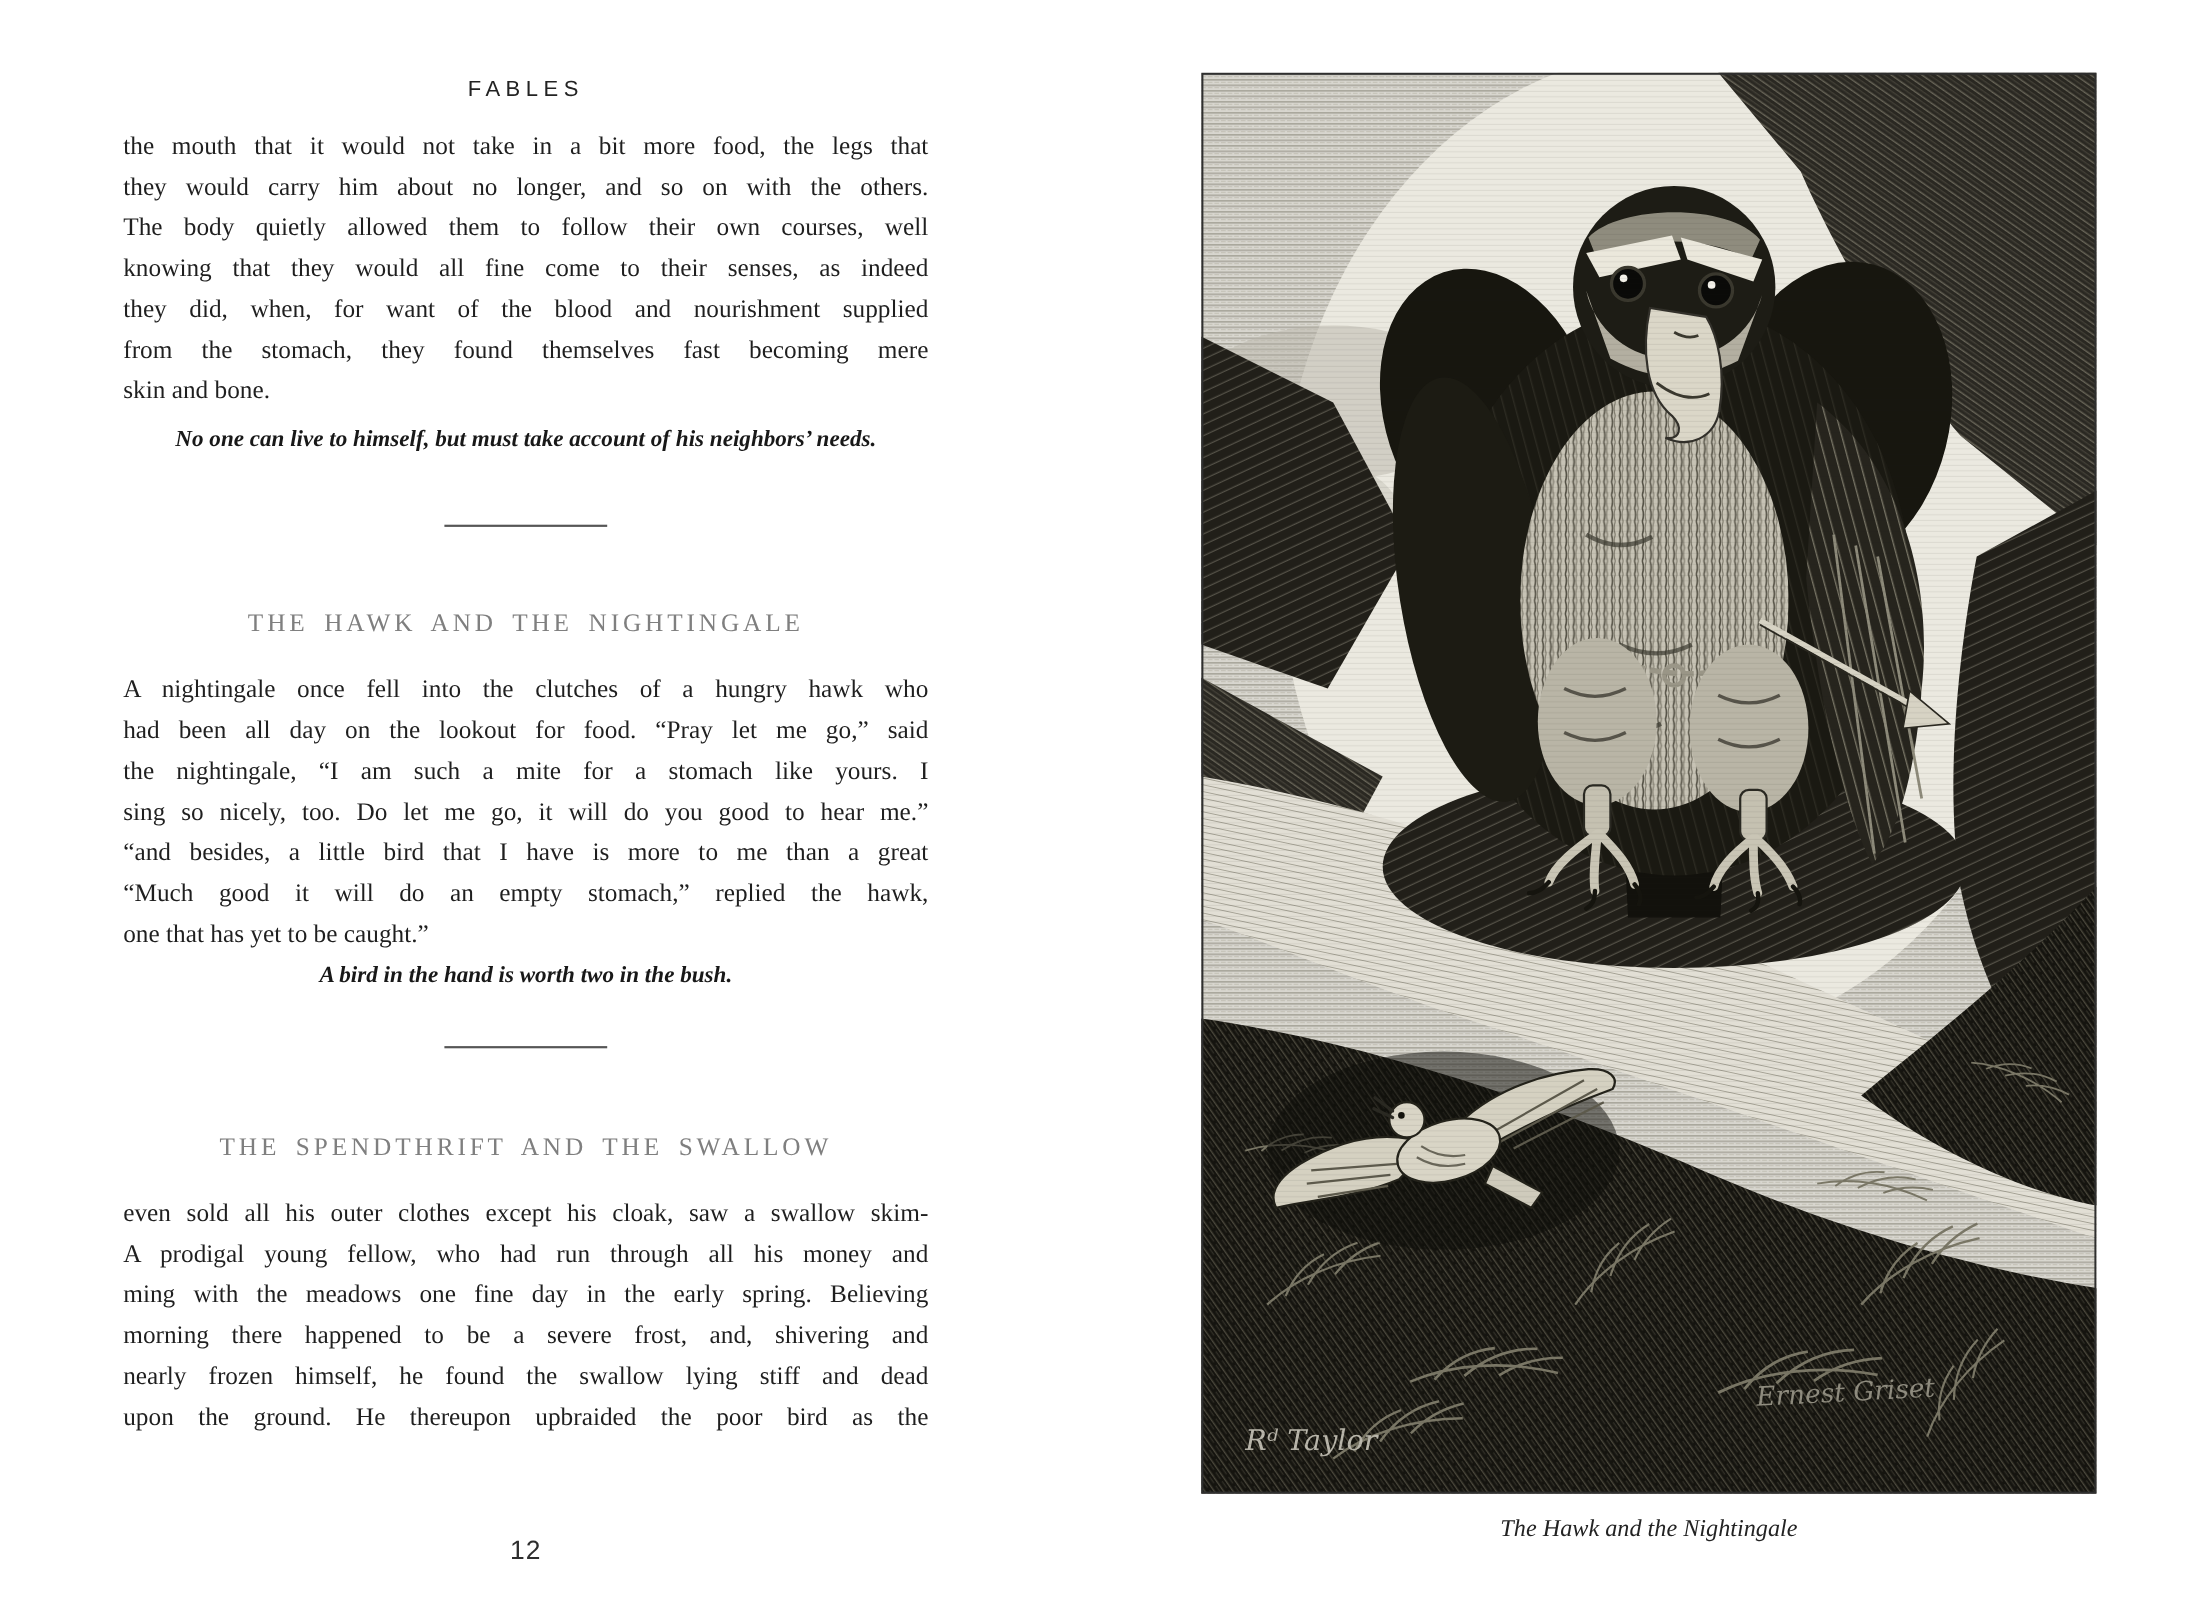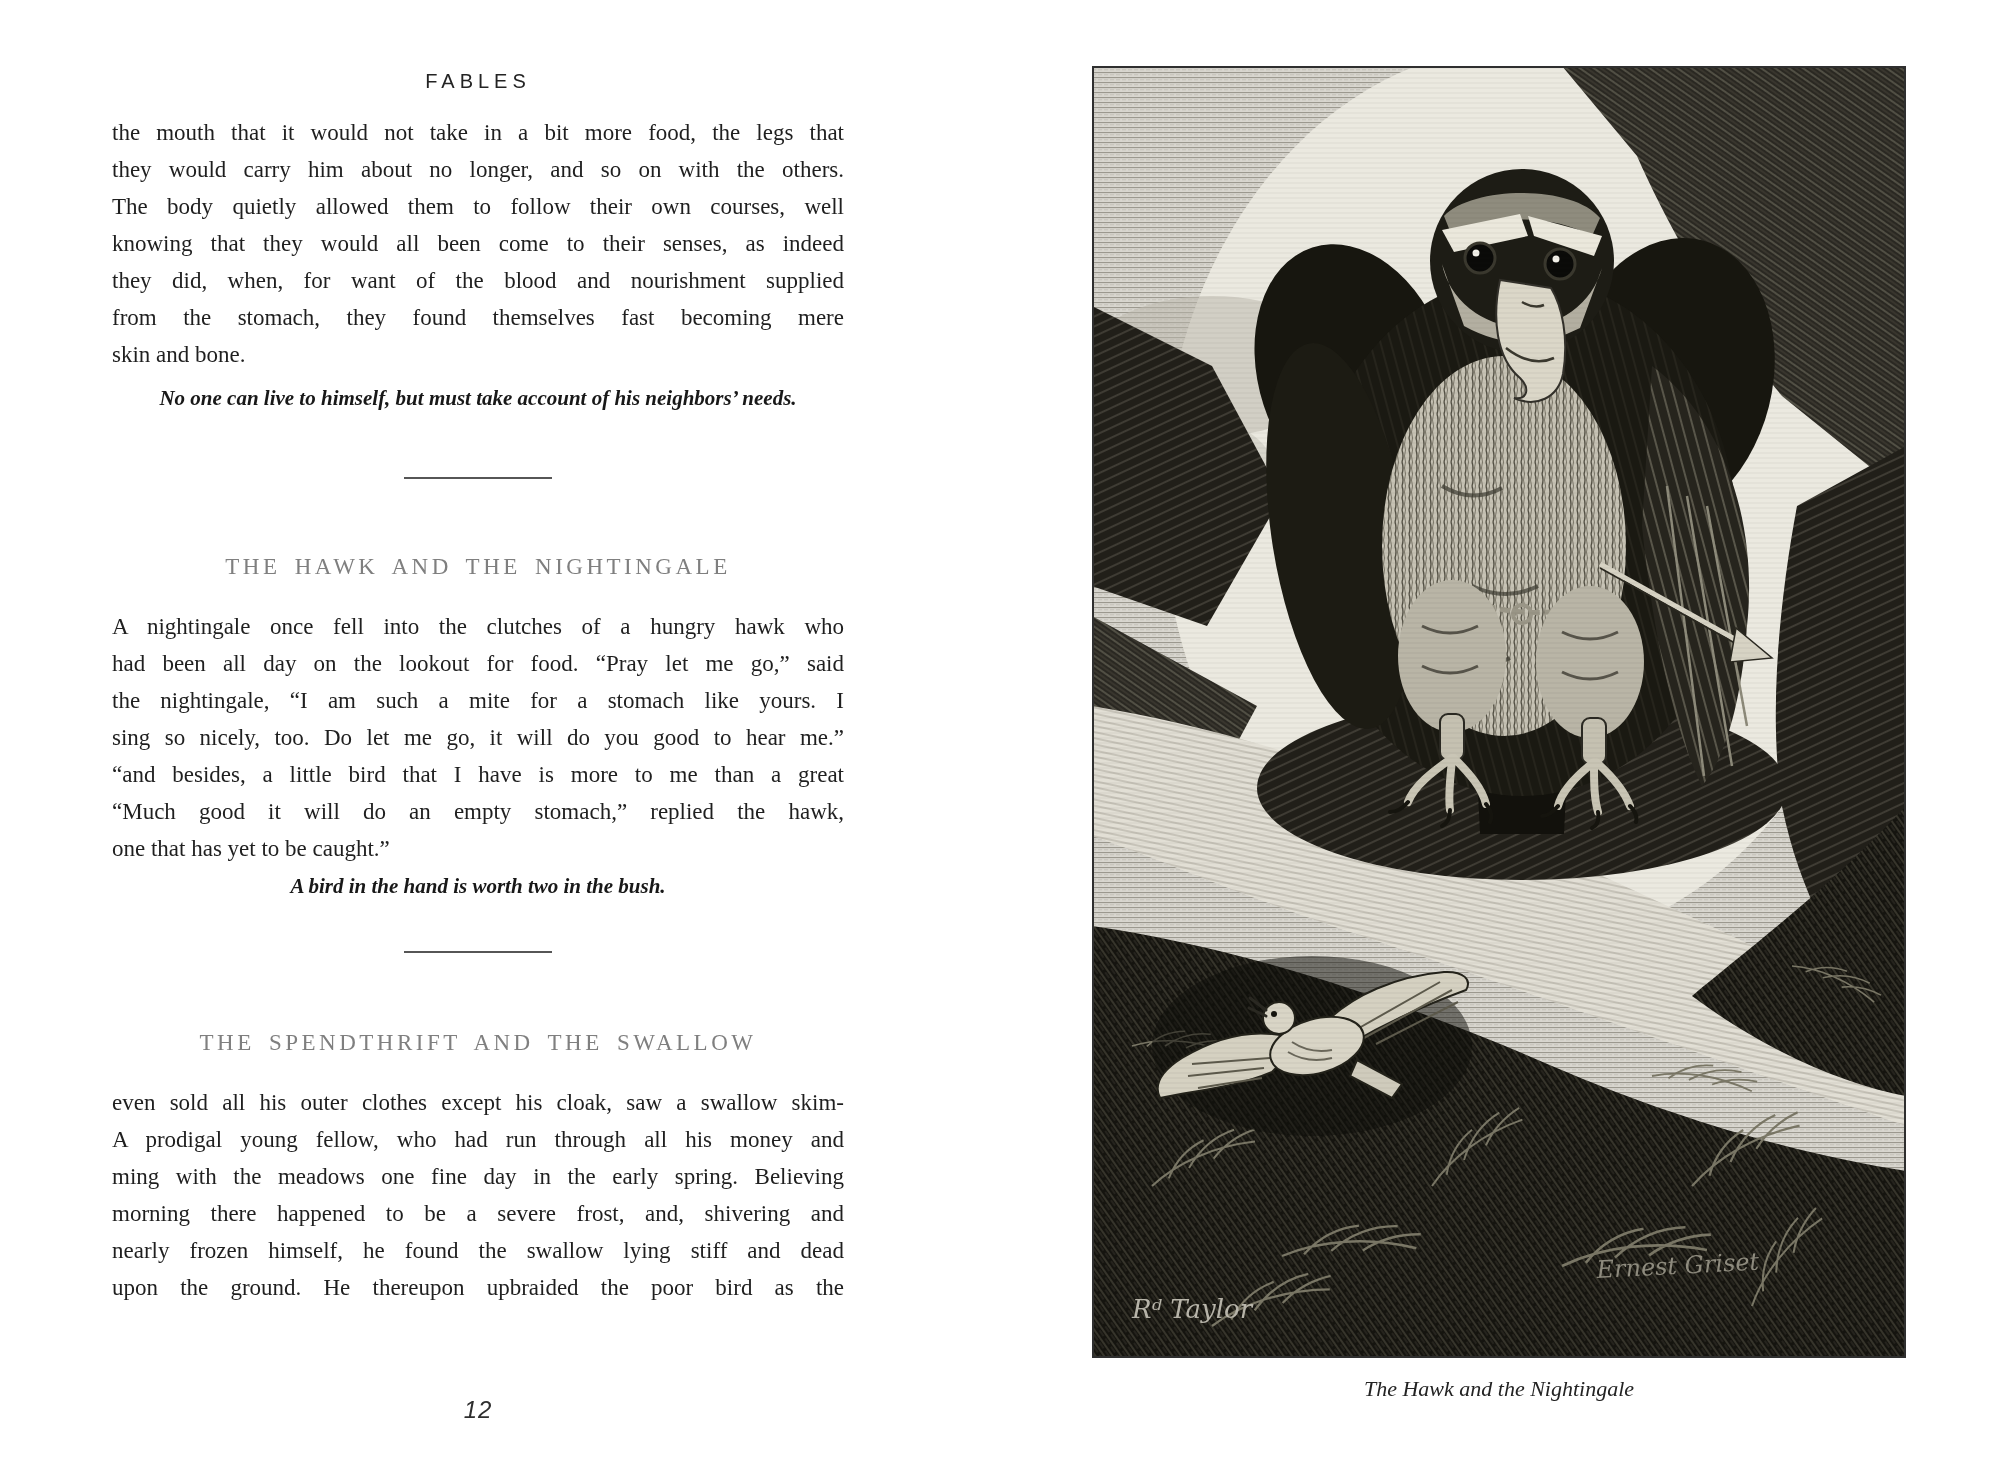--- a/index.html
+++ b/index.html
@@ -20,39 +20,39 @@
   #moral1{top:386px;}
   #moral2{top:874px;}
   .divider{width:148px;border-top:2px solid #565656;left:404px;}
   #divider1{top:477px;}
   #divider2{top:951px;}
   .fable-title{text-align:center;font-size:23px;letter-spacing:3.5px;word-spacing:5px;
                color:#7f7f7f;font-weight:400;}
   #title1{top:554px;}
   #title2{top:1030px;}
   #page-number{top:1396px;text-align:center;font-family:"Liberation Sans","DejaVu Sans",sans-serif;
-               font-size:24px;color:#2e2e2e;letter-spacing:1px;font-style:italic;}
+               font-size:24px;color:#2e2e2e;letter-spacing:1px;}
   
   #figure{left:1092px;top:66px;width:814px;height:1292px;}
   #figure svg{display:block;}
   #caption{left:1092px;width:814px;top:1376px;text-align:center;font-style:italic;
            font-size:22px;color:#232323;}
 </style>
 </head>
 <body>
 
 <div id="spread">
 
   <div class="abs textcol" id="running-head">FABLES</div>
 
   <div class="abs textcol bodypara" id="para1">
       <div class="jline">the mouth that it would not take in a bit more food, the legs that</div>
       <div class="jline">they would carry him about no longer, and so on with the others.</div>
       <div class="jline">The body quietly allowed them to follow their own courses, well</div>
-      <div class="jline">knowing that they would all been come to their senses, as indeed</div>
+      <div class="jline">knowing that they would all fine come to their senses, as indeed</div>
       <div class="jline">they did, when, for want of the blood and nourishment supplied</div>
       <div class="jline">from the stomach, they found themselves fast becoming mere</div>
       <div class="jline lastline">skin and bone.</div>
     </div>
 
   <div class="abs textcol moral" id="moral1">No one can live to himself, but must take account of his neighbors’ needs.</div>
 
   <div class="abs divider" id="divider1"></div>
 
   <div class="abs textcol fable-title" id="title1">THE HAWK AND THE NIGHTINGALE</div>

